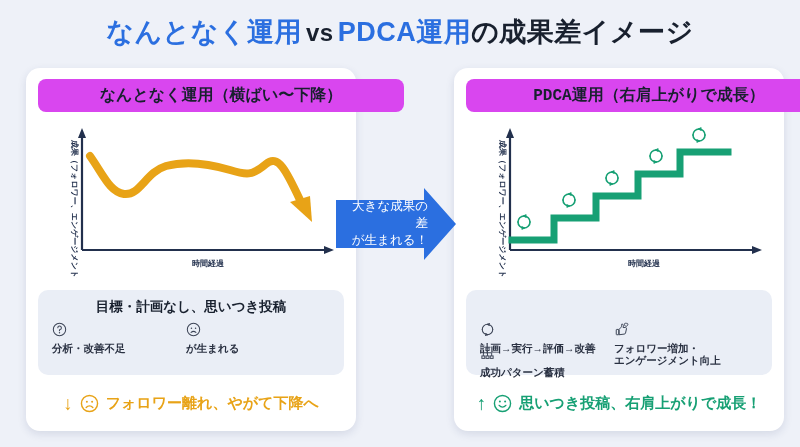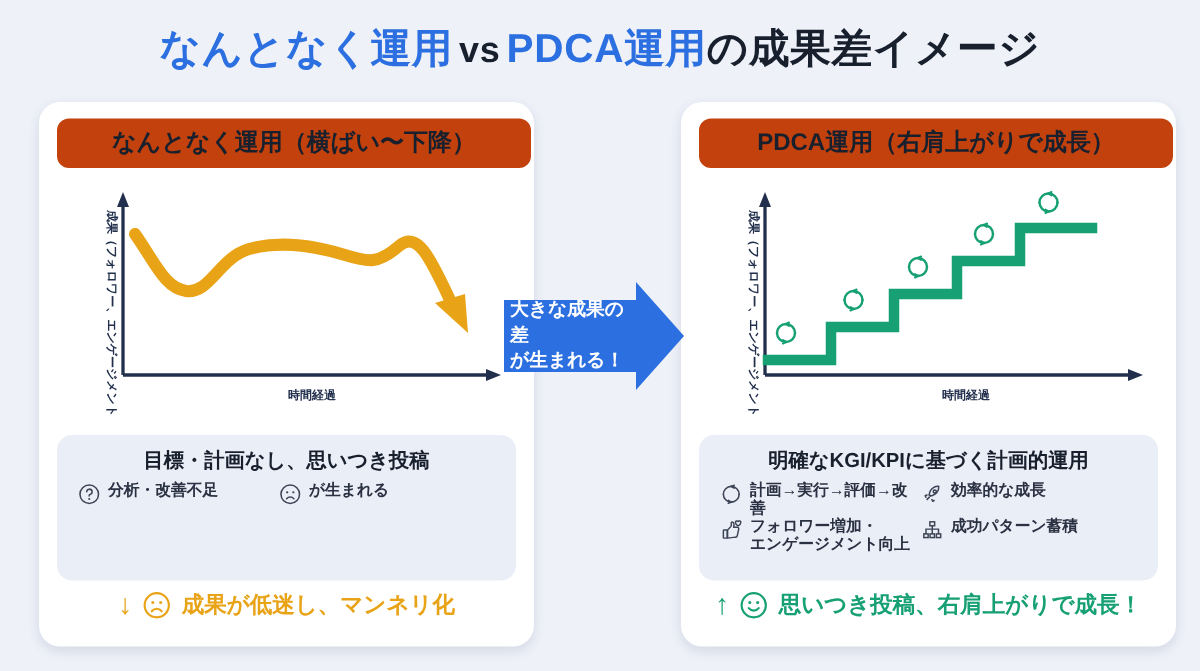--- a/index.html
+++ b/index.html
@@ -23,45 +23,45 @@
   
   .card{
     position:absolute;top:68px;width:330px;height:363px;
     background:#fff;border-radius:14px;
     box-shadow:0 3px 8px rgba(40,55,110,.13);
   }
   #card-left{left:26px;}
   #card-right{left:454px;}
 
   .card-head{
-    position:absolute;left:12px;top:11px;width:316px;height:33px;
-    background:#c2410c;border-radius:8px;
+    position:absolute;left:12px;top:11px;width:366px;height:33px;
+    background:#d946ef;border-radius:8px;
     display:flex;align-items:center;justify-content:center;
-    font-size:16px;font-weight:700;color:#18202e;white-space:nowrap;
+    font-size:16px;font-weight:700;color:#18202e;white-space:nowrap;font-family:Liberation Mono, monospace;
   }
 
   
   .graph{position:absolute;left:12px;top:50px;width:306px;height:160px;}
   .graph svg{display:block;}
 
   
   .detail{
-    position:absolute;left:12px;top:222px;width:306px;height:97px;
+    position:absolute;left:12px;top:222px;width:306px;height:85px;
     background:#eaeef6;border-radius:10px;
   }
   .detail-title{
     position:absolute;left:0;top:8px;width:306px;text-align:center;
     font-size:13.5px;font-weight:700;color:#18202e;white-space:nowrap;
   }
   .feat-grid{
     position:absolute;left:14px;top:31px;width:282px;
     display:grid;grid-template-columns:134px 148px;
     grid-auto-rows:24px;align-items:start;
   }
-  .feat{display:flex;align-items:flex-start;gap:5px;}
+  .feat{display:flex;align-items:flex-start;gap:5px;flex-direction:column;}
   .feat .ic{flex:0 0 auto;width:15px;height:15px;margin-top:1px;}
   .feat .tx{
     font-size:10.5px;line-height:11.5px;color:#2a3142;font-weight:600;
     white-space:pre-line;padding-top:1px;
   }
 
   
   .footer{
     position:absolute;left:0;top:318px;width:330px;height:34px;
     display:flex;align-items:center;justify-content:center;gap:7px;
@@ -70,21 +70,21 @@
   .footer .arw{font-size:19px;line-height:1;font-weight:700;}
   .footer .fic{width:19px;height:19px;}
   #footer-left{color:#e8a317;}
   #footer-right{color:#17a074;}
 
   
   #center-arrow{position:absolute;left:336px;top:188px;width:120px;height:72px;}
   #center-arrow svg{display:block;}
   #arrow-text{
     position:absolute;left:340px;top:198px;width:88px;
-    text-align:left;color:#fff;font-size:12.5px;font-weight:700;
+    text-align:right;color:#fff;font-size:12.5px;font-weight:400;
     line-height:17px;white-space:pre-line;
   }
 
   .ax-label{font-size:8px;font-weight:700;fill:#22304d;}
 </style>
 </head>
 <body>
 
 <div id="stage">
 
@@ -147,21 +147,21 @@
     <div class="footer" id="footer-left">
       <span class="arw">↓</span>
       <span class="fic">
         <svg viewBox="0 0 16 16" width="19" height="19">
             <circle cx="8" cy="8" r="6.8" fill="none" stroke="#e8a317" stroke-width="1.2"></circle>
             <circle cx="5.8" cy="6.5" r=".85" fill="#e8a317"></circle>
             <circle cx="10.2" cy="6.5" r=".85" fill="#e8a317"></circle>
             <path d="M5.2 11.4c1.6-1.9 4-1.9 5.6 0" fill="none" stroke="#e8a317" stroke-width="1.2" stroke-linecap="round"></path>
           </svg>
       </span>
-      <span>成果が低迷し、マンネリ化</span>
+      <span>フォロワー離れ、やがて下降へ</span>
     </div>
   </div>
 
   <div class="card" id="card-right">
 
     <div class="card-head">PDCA運用（右肩上がりで成長）</div>
 
     <div class="graph">
       <svg width="306" height="160" viewBox="0 0 306 160">
         <line x1="44" y1="18" x2="44" y2="132" stroke="#22304d" stroke-width="2.2"></line>
@@ -213,47 +213,36 @@
               <path d="M-2 7 L0 6 L-2 4.8" stroke-width="1.4"></path>
             </g>
         </g>
 
         <text class="ax-label" transform="translate(34,22) rotate(90)">成果（フォロワー、エンゲージメント等）</text>
         <text class="ax-label" x="178" y="148" text-anchor="middle" font-size="10">時間経過</text>
       </svg>
     </div>
 
     <div class="detail">
-      <div class="detail-title">明確なKGI/KPIに基づく計画的運用</div>
       <div class="feat-grid">
 
         <div class="feat">
           <span class="ic">
             <svg viewBox="0 0 16 16" width="15" height="15" fill="none" stroke="#3c4456" stroke-width="1.1" stroke-linecap="round">
                 <path d="M8 2.4a5.6 5.6 0 0 1 5.6 5.6"></path>
                 <path d="M13.6 8A5.6 5.6 0 0 1 8 13.6"></path>
                 <path d="M8 13.6A5.6 5.6 0 0 1 2.4 8"></path>
                 <path d="M2.4 8A5.6 5.6 0 0 1 8 2.4"></path>
                 <path d="M10.1 1.6 8 2.4l2 1.3"></path>
                 <path d="M5.9 14.4 8 13.6l-2-1.3"></path>
               </svg>
           </span>
           <span class="tx">計画→実行→評価→改善</span>
         </div>
 
-        <div class="feat">
-          <span class="ic">
-            <svg viewBox="0 0 16 16" width="15" height="15" fill="none" stroke="#3c4456" stroke-width="1.1" stroke-linejoin="round">
-                <path d="M6.6 9.4C5.4 8.2 6 5.6 8 3.9c1.3-1.1 3-1.7 4.6-1.5.2 1.6-.4 3.3-1.5 4.6-1.7 2-4.3 2.6-5.5 1.4z"></path>
-                <circle cx="9.8" cy="6.1" r="1.1"></circle>
-                <path d="M6.1 9.9 4 12M4.6 8.4 3 9.1l.6 1.4M7.6 11.4l.7 1.6 1.4-.7"></path>
-              </svg>
-          </span>
-          <span class="tx">効率的な成長</span>
-        </div>
 
         <div class="feat">
           <span class="ic">
             <svg viewBox="0 0 16 16" width="15" height="15" fill="none" stroke="#3c4456" stroke-width="1.05" stroke-linejoin="round">
                 <path d="M5.4 13.6V7.9l2.1-2.3c.5-.6.7-1.3.6-2.1l-.1-.7c0-.4.3-.7.7-.6.7.1 1.3.8 1.3 1.7l-.3 2h2.6c.7 0 1.2.6 1 1.3l-1 4.6c-.1.7-.7 1.1-1.4 1.1z"></path>
                 <rect x="2.4" y="7.9" width="2.7" height="5.7" rx=".5"></rect>
                 <path d="M12.9 2.1a1.1 1.1 0 0 1 1.9.8c0 1.3-1.9 2.4-1.9 2.4s-1.9-1.1-1.9-2.4a1.1 1.1 0 0 1 1.9-.8z" transform="translate(0,-.4)"></path>
               </svg>
           </span>
           <span class="tx">フォロワー増加・

